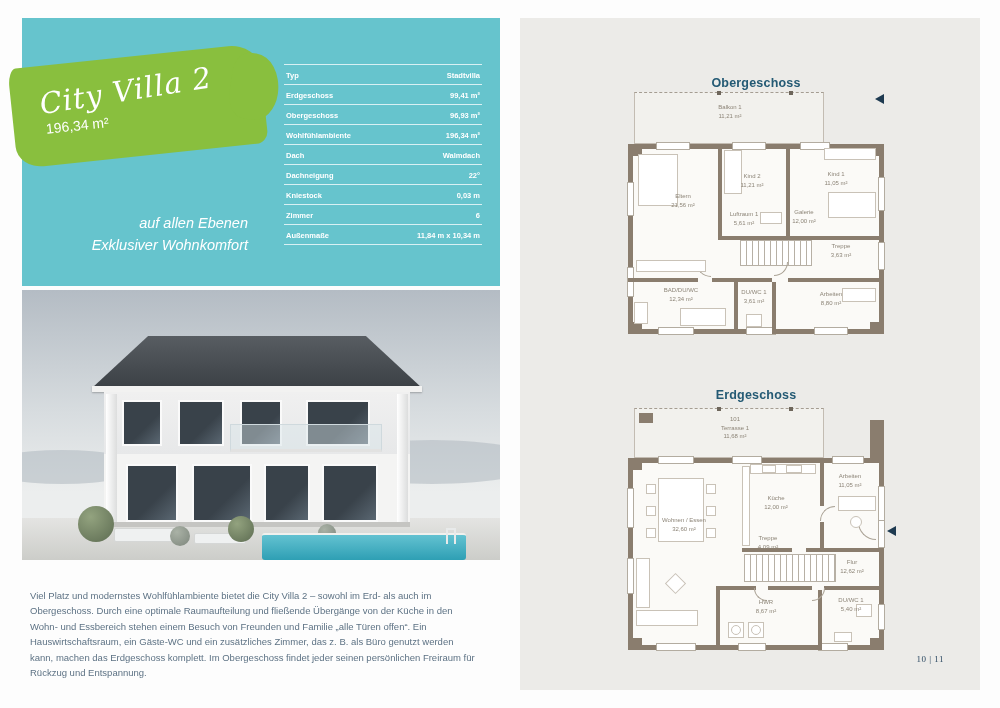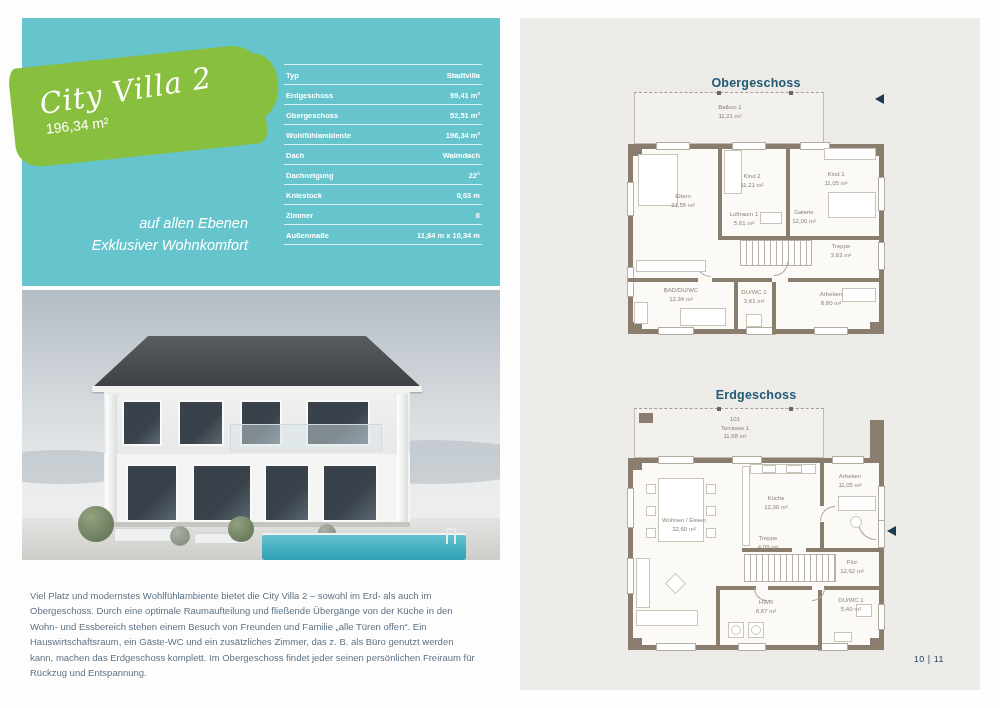--- a/index.html
+++ b/index.html
@@ -64,21 +64,21 @@
            border:1px solid #c3bcb2; border-top:1px dashed #a59d92; }
   .dot  { position:absolute; width:4px; height:4px; background:#6e665b; top:-2px; }
   .stairs { position:absolute; border:1px solid #b7b0a5;
            background:repeating-linear-gradient(90deg,#ffffff 0,#ffffff 5px,#b7b0a5 5px,#b7b0a5 6px); }
   .door { position:absolute; border:1px solid #aba396; border-top:none; border-right:none; border-bottom-left-radius:100%; }
   .furn { position:absolute; background:#ffffff; border:1px solid #c9c2b7; }
   .circ { border-radius:50%; }
   .room-label { position:absolute; font-size:6px; line-height:1.45; color:#8d8578; text-align:center; }
   .room-label span { display:block; white-space:nowrap; }
   .tri { position:absolute; width:0; height:0; border-top:5px solid transparent; border-bottom:5px solid transparent; border-right:9px solid #1e3a50; }
-  .page-number { position:absolute; right:36px; bottom:26px; font-size:9px; color:#2d4a63; letter-spacing:.5px; }
+  .page-number { position:absolute; right:36px; bottom:26px; font-size:9px; color:#2d4a63; letter-spacing:.5px;font-family:Liberation Serif, serif; }
 </style>
 </head>
 <body>
 
 <div class="page">
 
   <div class="info-panel">
     <div class="brush">
       <div class="villa-title">City Villa 2</div>
       <div class="villa-area">196,34 m²</div>
@@ -91,21 +91,21 @@
       <div class="spec-row">
           <span class="spec-label">Typ</span>
           <span class="spec-value">Stadtvilla</span>
         </div>
       <div class="spec-row">
           <span class="spec-label">Erdgeschoss</span>
           <span class="spec-value">99,41 m²</span>
         </div>
       <div class="spec-row">
           <span class="spec-label">Obergeschoss</span>
-          <span class="spec-value">52,51 m²</span>
+          <span class="spec-value">96,93 m²</span>
         </div>
       <div class="spec-row">
           <span class="spec-label">Wohlfühlambiente</span>
           <span class="spec-value">196,34 m²</span>
         </div>
       <div class="spec-row">
           <span class="spec-label">Dach</span>
           <span class="spec-value">Walmdach</span>
         </div>
       <div class="spec-row">

